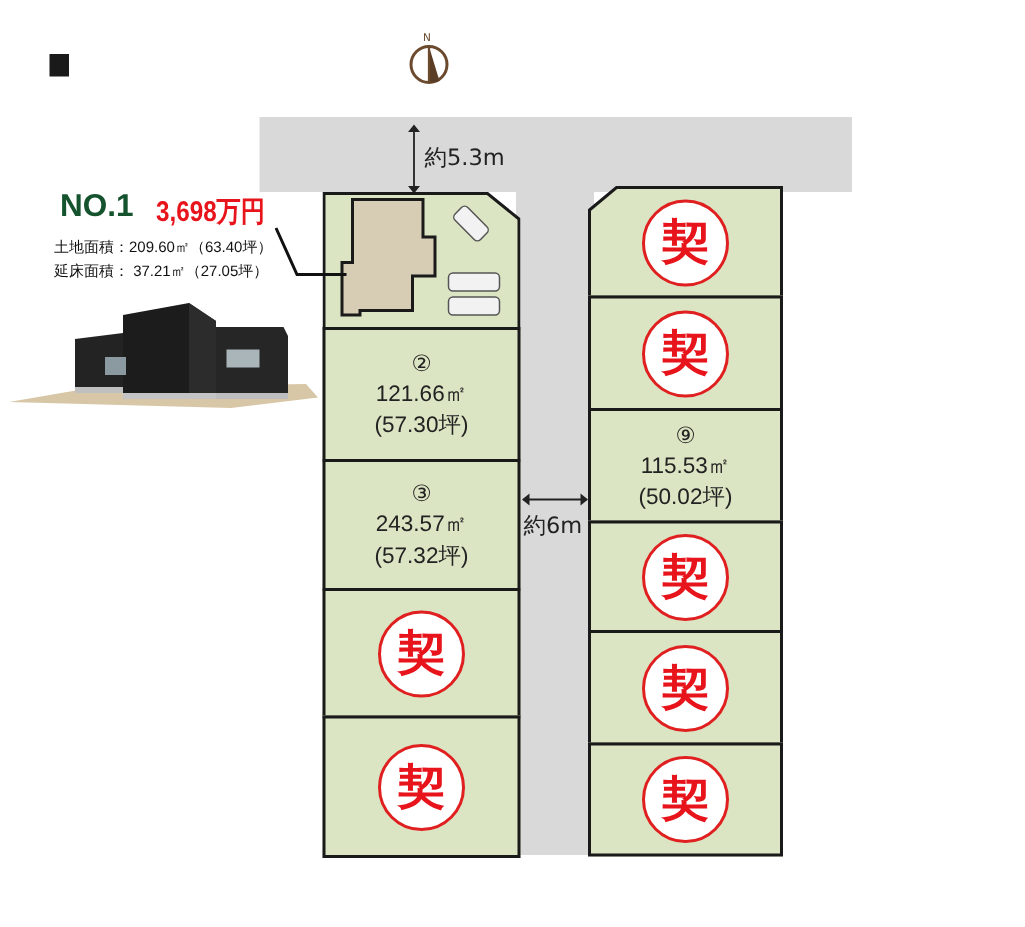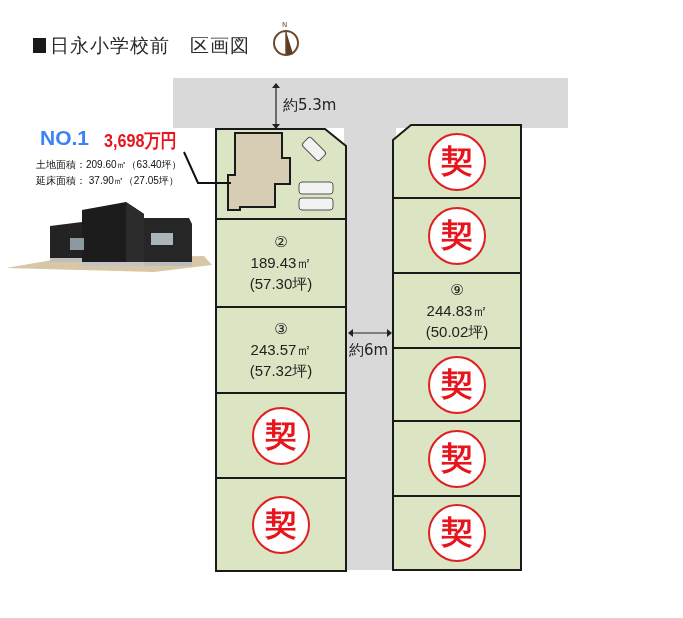--- a/index.html
+++ b/index.html
@@ -11,29 +11,29 @@
   .compass { left:270px; top:19px; width:32px; height:40px; }
   .road { background:#d9d9d9; }
   .lot { position:absolute; background:#dbe5c3; border:2px solid #1a1a1a; box-sizing:border-box;
          display:flex; flex-direction:column; align-items:center; justify-content:center; text-align:center; }
   .lot .num { font-size:15px; line-height:20px; color:#222; }
   .lot .area { font-size:15px; line-height:21px; color:#222; font-family:"Liberation Sans", sans-serif; }
   .stamp { width:58px; height:58px; border:2px solid #e02020; border-radius:50%; background:#fff;
            display:flex; align-items:center; justify-content:center; color:#e8141c;
            font-size:32px; font-weight:bold; box-sizing:border-box; }
   .dim { font-size:15px; color:#222; white-space:nowrap; }
-  .no1 { left:40px; top:126px; font-size:21px; font-weight:bold; color:#3b82f6; font-family:"Liberation Sans", sans-serif; white-space:nowrap; }
+  .no1 { left:40px; top:126px; font-size:21px; font-weight:bold; color:#14532d; font-family:"Liberation Sans", sans-serif; white-space:nowrap; }
   .price { left:104px; top:128px; font-size:19px; font-weight:bold; color:#e8141c; font-family:"Liberation Sans", sans-serif; white-space:nowrap; transform:scaleX(0.85); transform-origin:left; }
   .spec { font-size:10px; color:#111; white-space:nowrap; font-family:"Liberation Sans", sans-serif; }
 </style>
 </head>
 <body>
 
 <div class="abs title">
-  <span class="sq"></span><span>日永小学校前　区画図</span>
+  <span class="sq"></span>
 </div>
 
 <div class="abs compass">
   <svg width="32" height="40" viewBox="0 0 32 40">
     <text x="12" y="8" font-size="7" fill="#6b4a2e" font-family="DejaVu Sans, sans-serif">N</text>
     <circle cx="16" cy="24" r="12" fill="#fff" stroke="#6b4a2e" stroke-width="2"></circle>
     <path d="M16 12 L23 35 Q19 36 16 36 Z" fill="#5a3d24"></path>
     <line x1="16" y1="12" x2="16" y2="36" stroke="#6b4a2e" stroke-width="1.5"></line>
   </svg>
 </div>
@@ -58,21 +58,21 @@
     <g>
       <rect x="93" y="9" width="12" height="24" rx="3" fill="#f2f2f2" stroke="#555" stroke-width="1" transform="rotate(-45 99 21)"></rect>
     </g>
     <rect x="84" y="54" width="34" height="12" rx="3" fill="#f2f2f2" stroke="#555" stroke-width="1"></rect>
     <rect x="84" y="70" width="34" height="12" rx="3" fill="#f2f2f2" stroke="#555" stroke-width="1"></rect>
   </svg>
 </div>
 
 <div class="lot" style="left:215px; top:218px; width:132px; height:90px;">
   <div class="num">②</div>
-  <div class="area">189.43㎡</div>
+  <div class="area">121.66㎡</div>
   <div class="area">(57.30坪)</div>
 </div>
 <div class="lot" style="left:215px; top:306px; width:132px; height:88px;">
   <div class="num">③</div>
   <div class="area">243.57㎡</div>
   <div class="area">(57.32坪)</div>
 </div>
 <div class="lot" style="left:215px; top:392px; width:132px; height:87px;">
   <div class="stamp">契</div>
 </div>
@@ -86,21 +86,21 @@
   </svg>
   <div class="abs" style="left:0; top:0; width:130px; height:75px; display:flex; align-items:center; justify-content:center;">
     <div class="stamp">契</div>
   </div>
 </div>
 <div class="lot" style="left:392px; top:197px; width:130px; height:77px;">
   <div class="stamp">契</div>
 </div>
 <div class="lot" style="left:392px; top:272px; width:130px; height:77px;">
   <div class="num">⑨</div>
-  <div class="area">244.83㎡</div>
+  <div class="area">115.53㎡</div>
   <div class="area">(50.02坪)</div>
 </div>
 <div class="lot" style="left:392px; top:347px; width:130px; height:75px;">
   <div class="stamp">契</div>
 </div>
 <div class="lot" style="left:392px; top:420px; width:130px; height:77px;">
   <div class="stamp">契</div>
 </div>
 <div class="lot" style="left:392px; top:495px; width:130px; height:76px;">
   <div class="stamp">契</div>
@@ -110,21 +110,21 @@
   <svg width="46" height="10">
       <line x1="2" y1="5" x2="44" y2="5" stroke="#222" stroke-width="1.2"></line>
       <path d="M6 1 L1 5 L6 9 Z M40 1 L45 5 L40 9 Z" fill="#222"></path>
     </svg>
 </div>
 <div class="abs dim" style="left:349px; top:341px;">約6m</div>
 
 <div class="abs no1">NO.1</div>
 <div class="abs price">3,698万円</div>
 <div class="abs spec" style="left:36px; top:158px;">土地面積：209.60㎡（63.40坪）</div>
-<div class="abs spec" style="left:36px; top:174px;">延床面積：  37.90㎡（27.05坪）</div>
+<div class="abs spec" style="left:36px; top:174px;">延床面積：  37.21㎡（27.05坪）</div>
 
 <div class="abs" style="left:183px; top:150px; width:50px; height:40px;">
   <svg width="50" height="40">
       <path d="M1 2 L15 33 L48 33" fill="none" stroke="#111" stroke-width="2"></path>
     </svg>
 </div>
 
 <div class="abs" style="left:4px; top:192px; width:210px; height:82px;">
   <svg width="210" height="82" viewBox="0 0 210 82">
     <path d="M2 76 L60 66 L200 64 L208 73 L150 80 Z" fill="#d8c7a6"></path>

